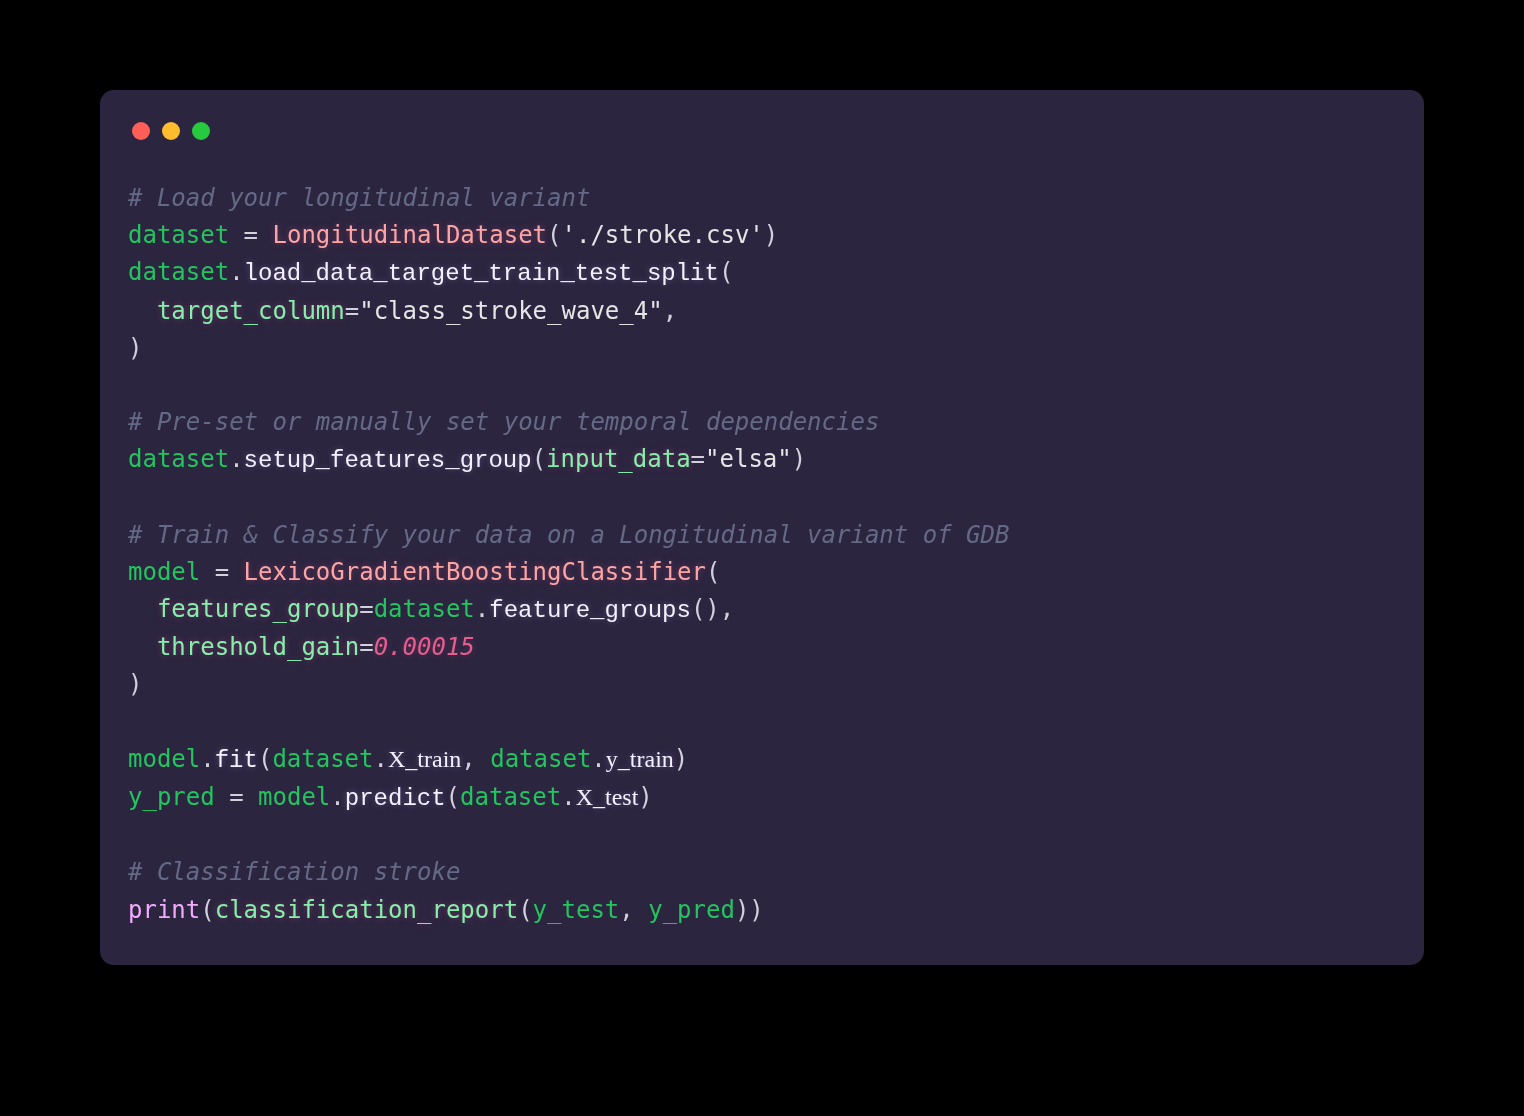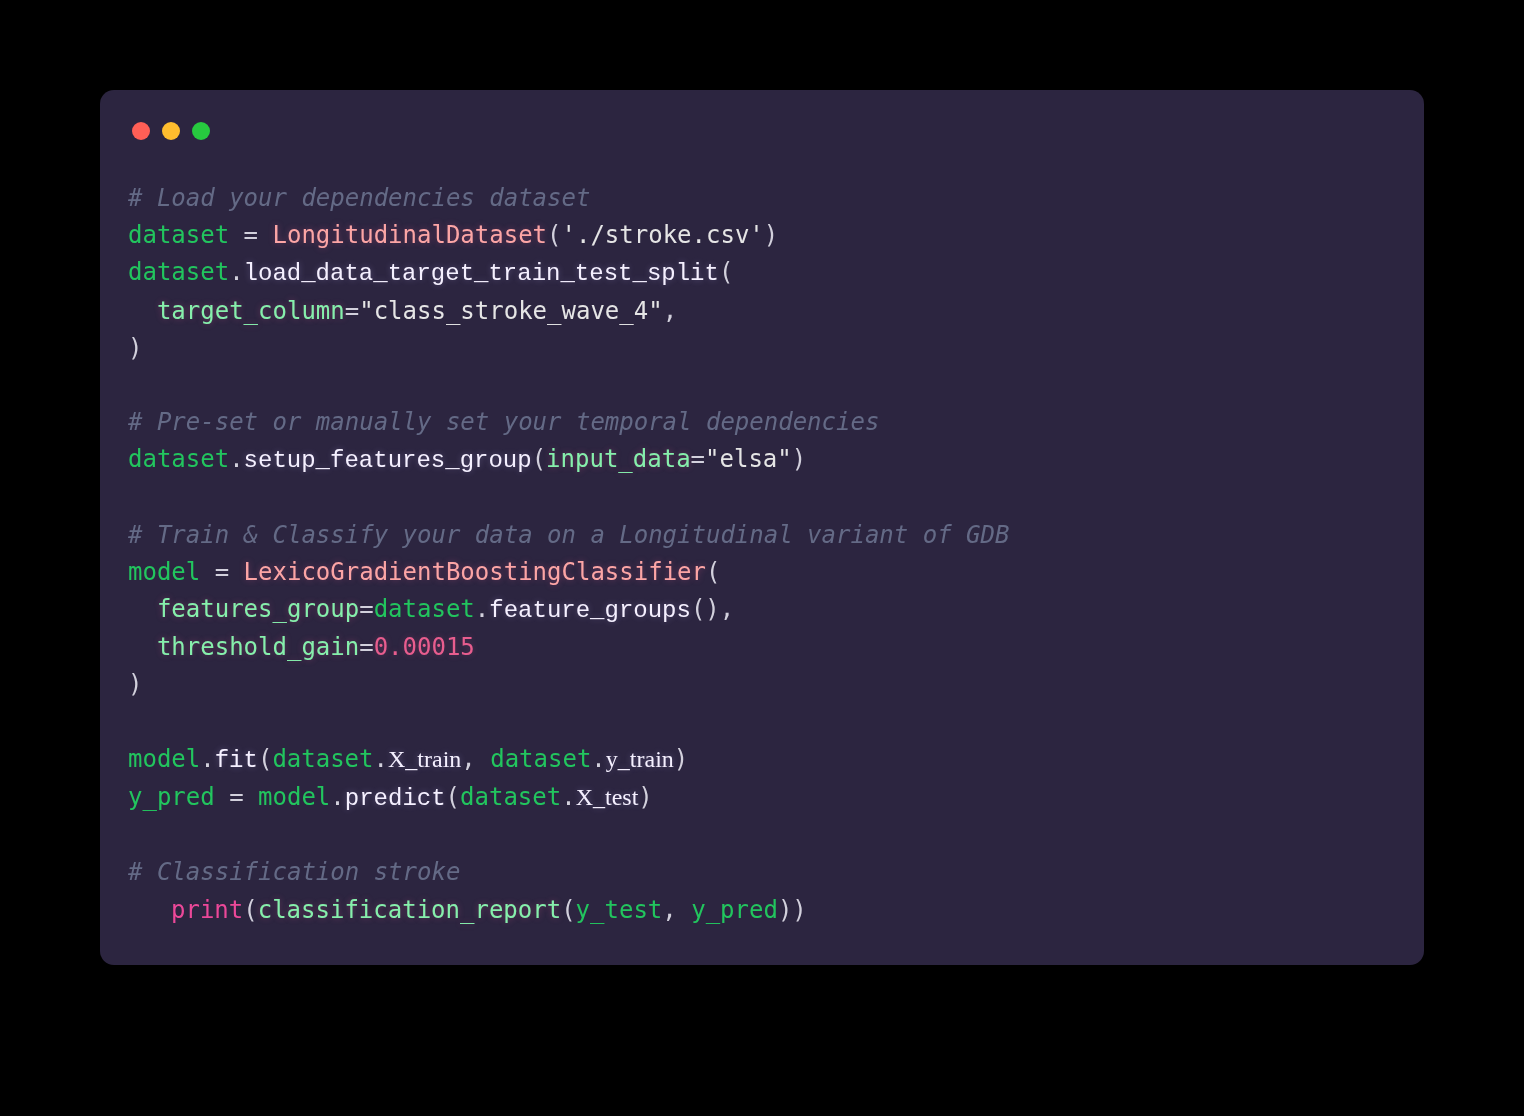--- a/index.html
+++ b/index.html
@@ -46,33 +46,33 @@
 
   .tok-comment { color: #646a86; font-style: italic; }
   .tok-var     { color: #22c55e; }
   .tok-op      { color: #d2d0dc; }
   .tok-punc    { color: #d2d0dc; }
   .tok-class   { color: #fca5a5; text-shadow: 0 0 6px rgba(232,93,142,0.35); }
   .tok-method  { color: #f5f0ff; text-shadow: 0 0 6px rgba(200,190,255,0.3); font-family: Liberation Mono, monospace; }
   .tok-kwarg   { color: #86efac; text-shadow: 0 0 6px rgba(232,93,142,0.35); }
   .tok-attr    { color: #f5f0ff; text-shadow: 0 0 6px rgba(200,190,255,0.3); font-family: Liberation Serif, serif; }
   .tok-string  { color: #e5e5e5; }
-  .tok-number  { color: #e85d8e; text-shadow: 0 0 6px rgba(232,93,142,0.25); }
-  .tok-builtin { color: #ec4899; margin-left: 43px; }
+  .tok-number  { color: #e85d8e; text-shadow: 0 0 6px rgba(232,93,142,0.25); font-style: italic; }
+  .tok-builtin { color: #f0abfc; }
 </style>
 </head>
 <body>
 
 <div class="window">
   <div class="traffic-lights">
     <div class="dot red"></div>
     <div class="dot yellow"></div>
     <div class="dot green"></div>
   </div>
-  <pre class="code" id="code-pre"><span><span class="tok-comment"># Load your dependencies dataset</span></span>
+  <pre class="code" id="code-pre"><span><span class="tok-comment"># Load your longitudinal variant</span></span>
 <span><span class="tok-var">dataset</span><span class="tok-op"> = </span><span class="tok-class">LongitudinalDataset</span><span class="tok-punc">(</span><span class="tok-string">'./stroke.csv'</span><span class="tok-punc">)</span></span>
 <span><span class="tok-var">dataset</span><span class="tok-punc">.</span><span class="tok-method">load_data_target_train_test_split</span><span class="tok-punc">(</span></span>
 <span><span class="tok-var">  </span><span class="tok-kwarg">target_column</span><span class="tok-op">=</span><span class="tok-string">"class_stroke_wave_4"</span><span class="tok-punc">,</span></span>
 <span><span class="tok-punc">)</span></span>
 <span><span class="tok-var"></span></span>
 <span><span class="tok-comment"># Pre-set or manually set your temporal dependencies</span></span>
 <span><span class="tok-var">dataset</span><span class="tok-punc">.</span><span class="tok-method">setup_features_group</span><span class="tok-punc">(</span><span class="tok-kwarg">input_data</span><span class="tok-op">=</span><span class="tok-string">"elsa"</span><span class="tok-punc">)</span></span>
 <span><span class="tok-var"></span></span>
 <span><span class="tok-comment"># Train &amp; Classify your data on a Longitudinal variant of GDB</span></span>
 <span><span class="tok-var">model</span><span class="tok-op"> = </span><span class="tok-class">LexicoGradientBoostingClassifier</span><span class="tok-punc">(</span></span>

